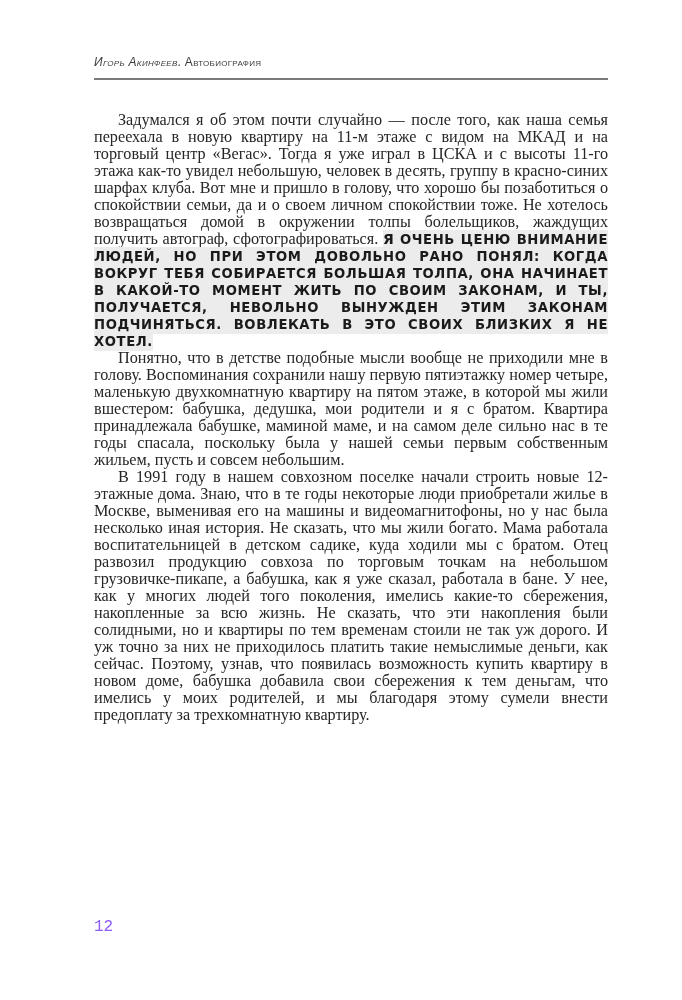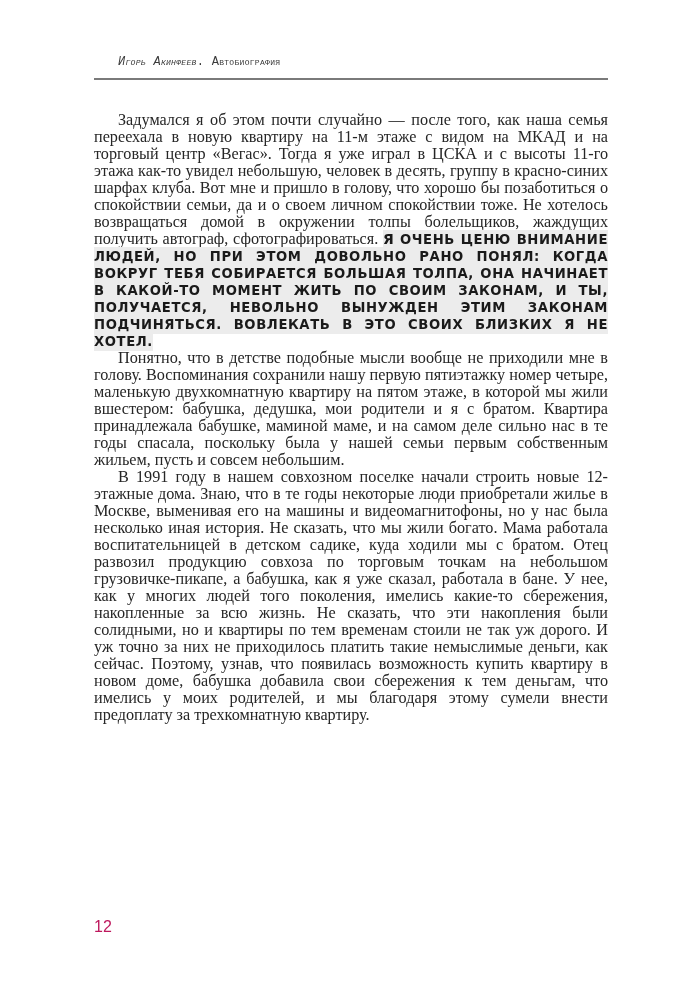--- a/index.html
+++ b/index.html
@@ -1,42 +1,42 @@
 <!DOCTYPE html>
 <html><head>
   <meta charset="utf-8">
   <style>
     html, body { margin: 0; padding: 0; background: #ffffff; }
     body { width: 682px; height: 1000px; position: relative; overflow: hidden; }
     .page { position: absolute; left: 0; top: 0; width: 682px; height: 1000px; background: #ffffff; }
     .running-head {
       position: absolute; left: 94px; top: 55px; width: 514px;
-      font-family: Liberation Mono, monospace; font-size: 12px; color: #3a3a3a;
-      letter-spacing: 0.3px; font-variant: small-caps; margin-left: 24px;
+      font-family: Liberation Sans, sans-serif; font-size: 12px; color: #3a3a3a;
+      letter-spacing: 0.3px; font-variant: small-caps;
     }
     .running-head .author { font-style: italic; }
     .head-rule {
       position: absolute; left: 94px; top: 78px; width: 514px; height: 2px; background: #7a7a7a;
     }
     .body-text {
       position: absolute; left: 94px; top: 112px; width: 514px;
       font-family: "Liberation Serif", serif; font-size: 16.2px; line-height: 17px;
       color: #262626; text-align: justify; hyphens: manual;
     }
     .body-text p { margin: 0; text-indent: 24px; }
     .hl {
       background: #ececec; font-family: "DejaVu Sans", sans-serif; font-weight: bold;
       font-size: 13.2px; letter-spacing: 0.6px; color: #1a1a1a;
       text-transform: uppercase; box-decoration-break: clone; -webkit-box-decoration-break: clone;
       padding: 2px 0;
     }
     .hl .first { text-transform: none; font-size: 14px; }
     .page-number {
       position: absolute; left: 94px; top: 918px;
-      font-family: Liberation Sans, sans-serif; font-size: 16px; color: #be185d;
+      font-family: Liberation Mono, monospace; font-size: 16px; color: #8b5cf6;
     }
   </style>
 </head>
 <body>
 
 <div class="page">
   <div class="running-head">
     <span class="author">Игорь Акинфеев</span><span>. </span><span>Автобиография</span>
   </div>
   <div class="head-rule"></div>

